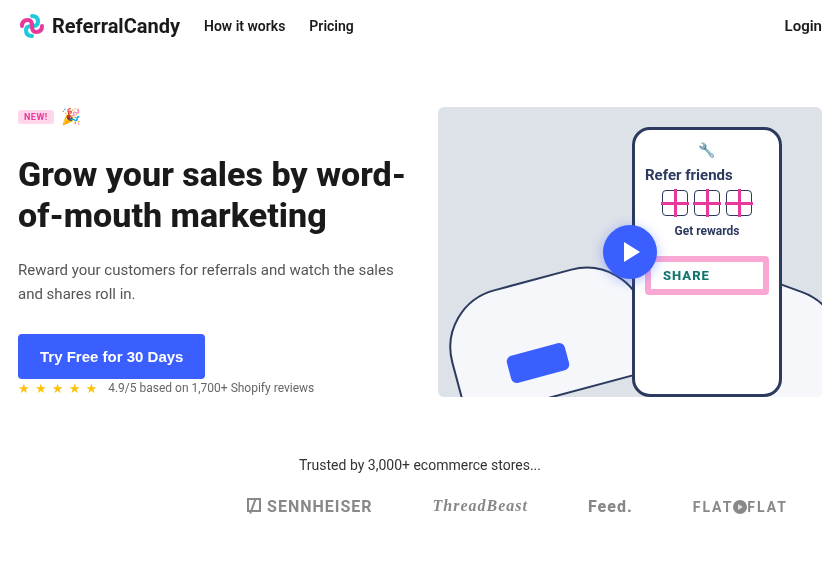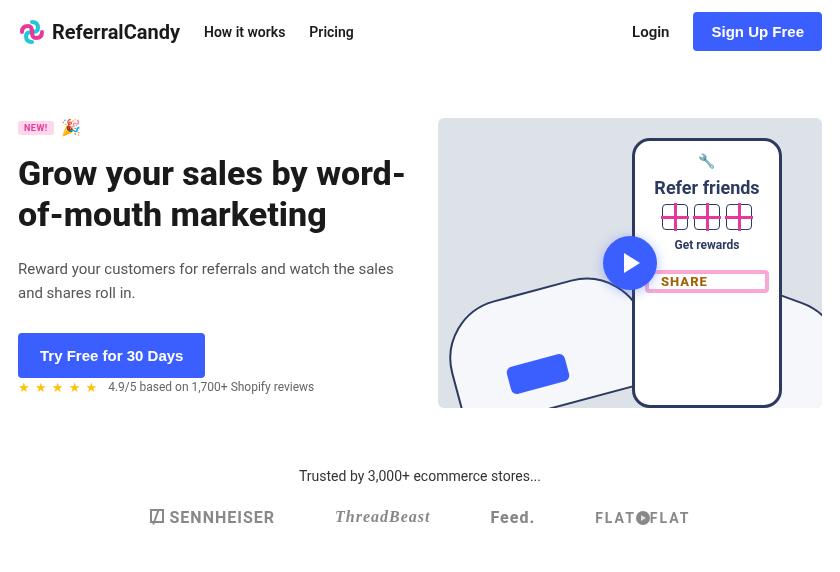--- a/index.html
+++ b/index.html
@@ -7,44 +7,44 @@
 .header{display:flex;align-items:center;padding:12px 18px;gap:24px}
 .logo{display:flex;align-items:center;gap:6px}
 .logo-text{font-size:20px;font-weight:700;color:#1a1a1a}
 .nav-link{font-size:14px;font-weight:600;color:#1a1a1a;text-decoration:none;cursor:pointer}
 .spacer{flex:1}
 .login{font-size:15px;font-weight:600;color:#1a1a1a;cursor:pointer;}
 .btn-signup{background:#3b5fff;color:#fff;border:none;padding:11px 18px;font-size:15px;font-weight:700;border-radius:4px;cursor:pointer}
 .hero{display:flex;padding:55px 18px 40px;gap:30px}
 .hero-left{flex:0 0 390px}
 .badge{display:inline-block;background:#ffd6ea;color:#e6399b;font-size:9px;font-weight:700;padding:2px 6px;border-radius:3px;letter-spacing:0.5px}
-.partner-row{display:flex;align-items:center;gap:8px;margin-bottom:16px}
+.partner-row{display:flex;align-items:center;gap:8px;margin-bottom:28px}
 .partner-text{font-size:14px;color:#333}
 .headline{font-size:34px;font-weight:800;line-height:1.2;margin-bottom:22px;color:#1a1a1a}
 .subhead{font-size:15px;color:#555;line-height:1.6;margin-bottom:28px}
 .btn-cta{background:#3b5fff;color:#fff;border:none;padding:14px 22px;font-size:15px;font-weight:700;border-radius:4px;cursor:pointer;margin-bottom:2px}
 .rating-row{display:flex;align-items:center;gap:10px}
 .stars{color:#ffc107;font-size:13px;letter-spacing:1px}
 .rating-text{font-size:12px;color:#666}
 .hero-right{flex:1;background:#dde1e8;border-radius:6px;position:relative;min-height:290px;overflow:hidden}
 .phone{position:absolute;right:40px;top:20px;width:150px;height:270px;background:#fff;border:3px solid #2b3a5e;border-radius:18px;padding:12px 10px}
-.phone-title{text-align:center;font-size:18px;font-weight:700;color:#2b3a5e;margin:8px 0 6px}
+.phone-title{font-size:15px;font-weight:700;color:#2b3a5e;margin:8px 0 6px}
 .gifts{display:flex;justify-content:center;gap:6px;margin-bottom:8px}
 .gift{width:26px;height:26px;border:1.5px solid #2b3a5e;border-radius:4px;position:relative}
 .gift::before{content:'';position:absolute;left:45%;top:-2px;width:3px;height:28px;background:#e6399b}
 .gift::after{content:'';position:absolute;left:-2px;top:45%;width:28px;height:3px;background:#e6399b}
 .rewards-text{text-align:center;font-size:12px;font-weight:700;color:#2b3a5e;margin-bottom:18px}
-.share-btn{display:block;margin:0 auto;background:#fff;border:4px solid #f9a8d4;color:#a16207;font-weight:800;font-size:13px;padding:0 12px;border-radius:4px;letter-spacing:1px}
+.share-btn{display:block;margin:0 auto;background:#fff;border:6px solid #f9a8d4;color:#0f766e;font-weight:800;font-size:13px;padding:6px 12px;border-radius:4px;letter-spacing:1px}
 .play{position:absolute;left:50%;top:50%;transform:translate(-50%,-50%);width:54px;height:54px;background:#3b5fff;border-radius:50%;display:flex;align-items:center;justify-content:center;cursor:pointer;box-shadow:0 2px 12px rgba(59,95,255,0.4)}
 .play-tri{width:0;height:0;border-left:16px solid #fff;border-top:10px solid transparent;border-bottom:10px solid transparent;margin-left:4px}
 .hand-l{position:absolute;left:10px;bottom:0;width:200px;height:120px;background:#f5f7fb;border:2.5px solid #2b3a5e;border-radius:60px 60px 0 0;transform:rotate(-15deg)}
 .hand-r{position:absolute;right:-20px;bottom:-10px;width:180px;height:130px;background:#f5f7fb;border:2.5px solid #2b3a5e;border-radius:60px 60px 0 0;transform:rotate(20deg)}
 .watch{position:absolute;left:70px;bottom:20px;width:60px;height:28px;background:#3b5fff;border-radius:6px;transform:rotate(-15deg)}
 .trusted{text-align:center;font-size:14px;font-weight:400;color:#333;margin:20px 0 24px}
-.logos{display:flex;justify-content:center;gap:60px;padding:0 52px 30px}
+.logos{display:flex;justify-content:flex-end;gap:60px;padding:0 52px 30px}
 .brand-logo{font-size:16px;font-weight:700;color:#888;letter-spacing:1px}
 .brand-logo.script{font-family:cursive;font-style:italic;font-weight:600}
 .brand-logo.feed{font-weight:800}
 .flat{display:flex;align-items:center;gap:0;font-size:14px;letter-spacing:2px}
 .flat-circle{width:14px;height:14px;background:#888;border-radius:50%;display:inline-flex;align-items:center;justify-content:center}
 .flat-tri{width:0;height:0;border-left:5px solid #dde1e8;border-top:3px solid transparent;border-bottom:3px solid transparent;margin-left:1px}
 .senn-box{display:inline-block;width:14px;height:14px;border:2px solid #888;margin-right:6px;position:relative}
 .senn-box::after{content:'';position:absolute;left:3px;top:-2px;width:2px;height:16px;background:#888;transform:rotate(20deg)}
 </style>
 </head>
@@ -57,21 +57,20 @@
       <path d="M14 24 Q8 24 8 18 Q8 14 14 14" fill="none" stroke="#1fc8db" stroke-width="4" stroke-linecap="round"></path>
       <path d="M4 14 Q4 8 10 8 Q14 8 14 14" fill="none" stroke="#e6399b" stroke-width="4" stroke-linecap="round"></path>
       <path d="M24 14 Q24 20 18 20 Q14 20 14 14" fill="none" stroke="#e6399b" stroke-width="4" stroke-linecap="round"></path>
     </svg>
     <span class="logo-text">ReferralCandy</span>
   </div>
   <a class="nav-link">How it works</a>
   <a class="nav-link">Pricing</a>
   <div class="spacer"></div>
   <a class="login">Login</a>
-  <button class="btn-signup">Sign Up Free</button>
 </div>
 
 <div class="hero">
   <div class="hero-left">
     <div class="partner-row">
       <span class="badge">NEW!</span>
       <span>🎉</span>
     </div>
     <h1 class="headline">Grow your sales by word-of-mouth marketing</h1>
     <p class="subhead">Reward your customers for referrals and watch the sales and shares roll in.</p>

